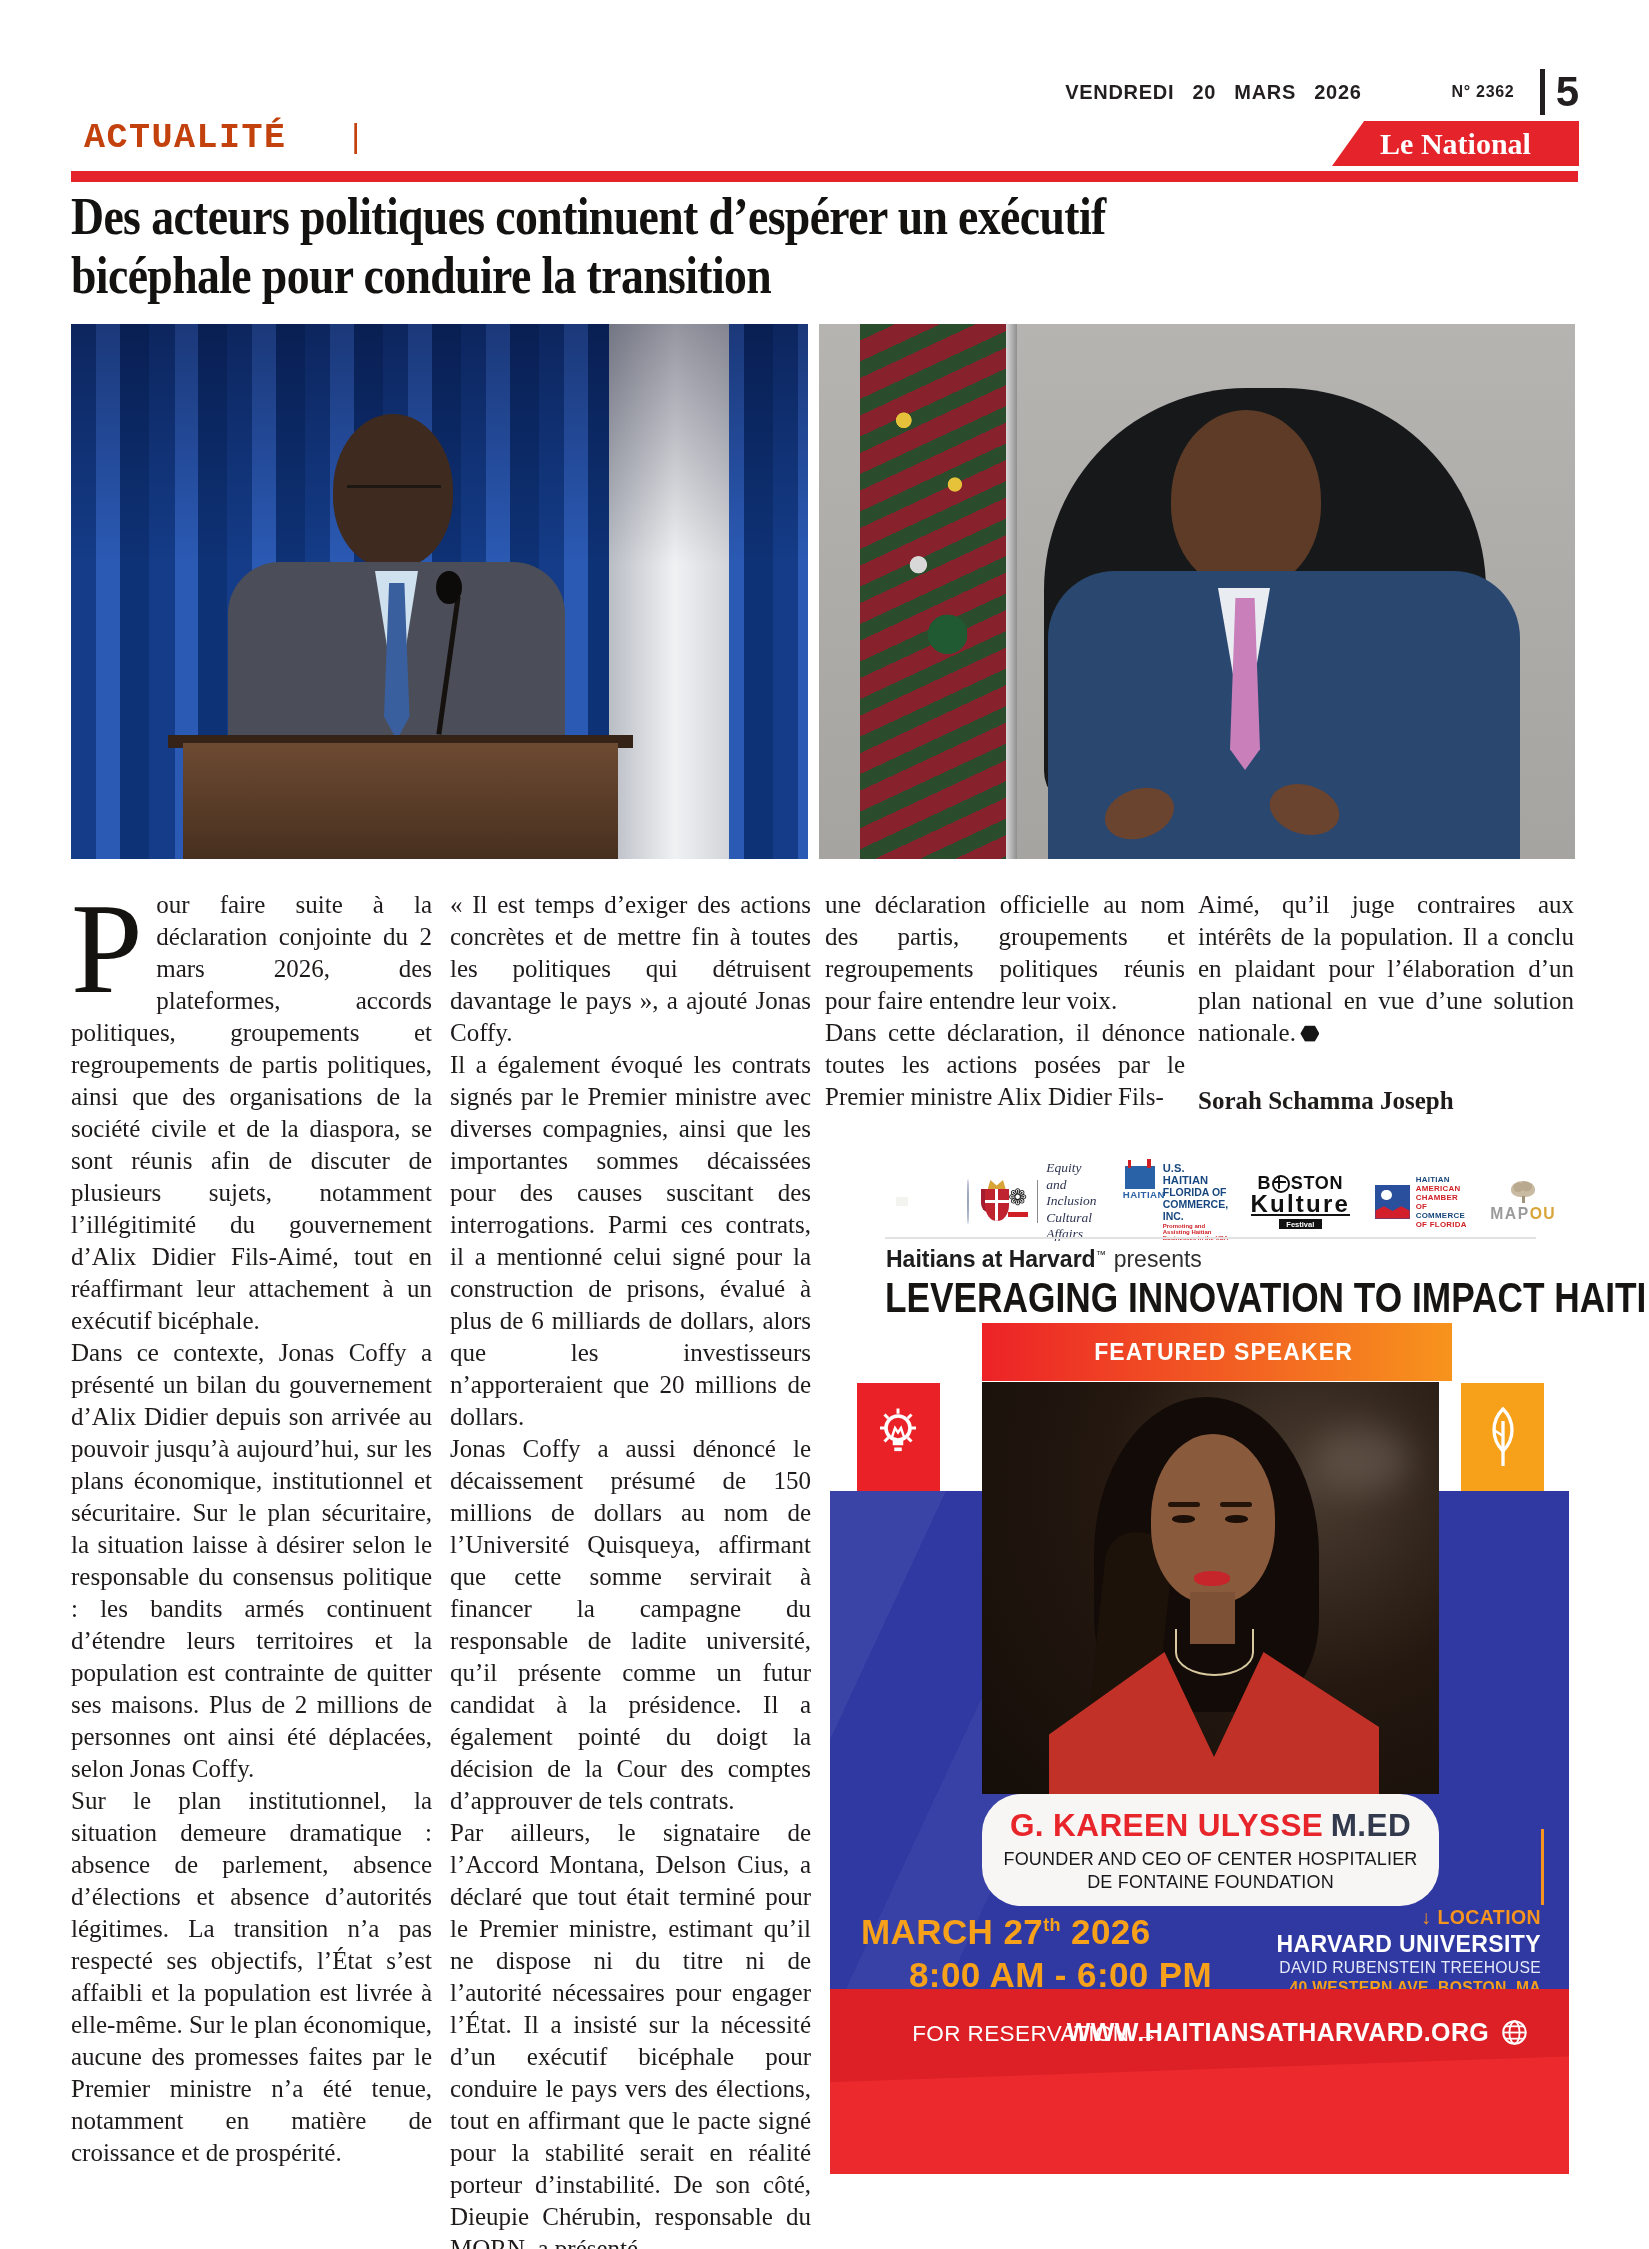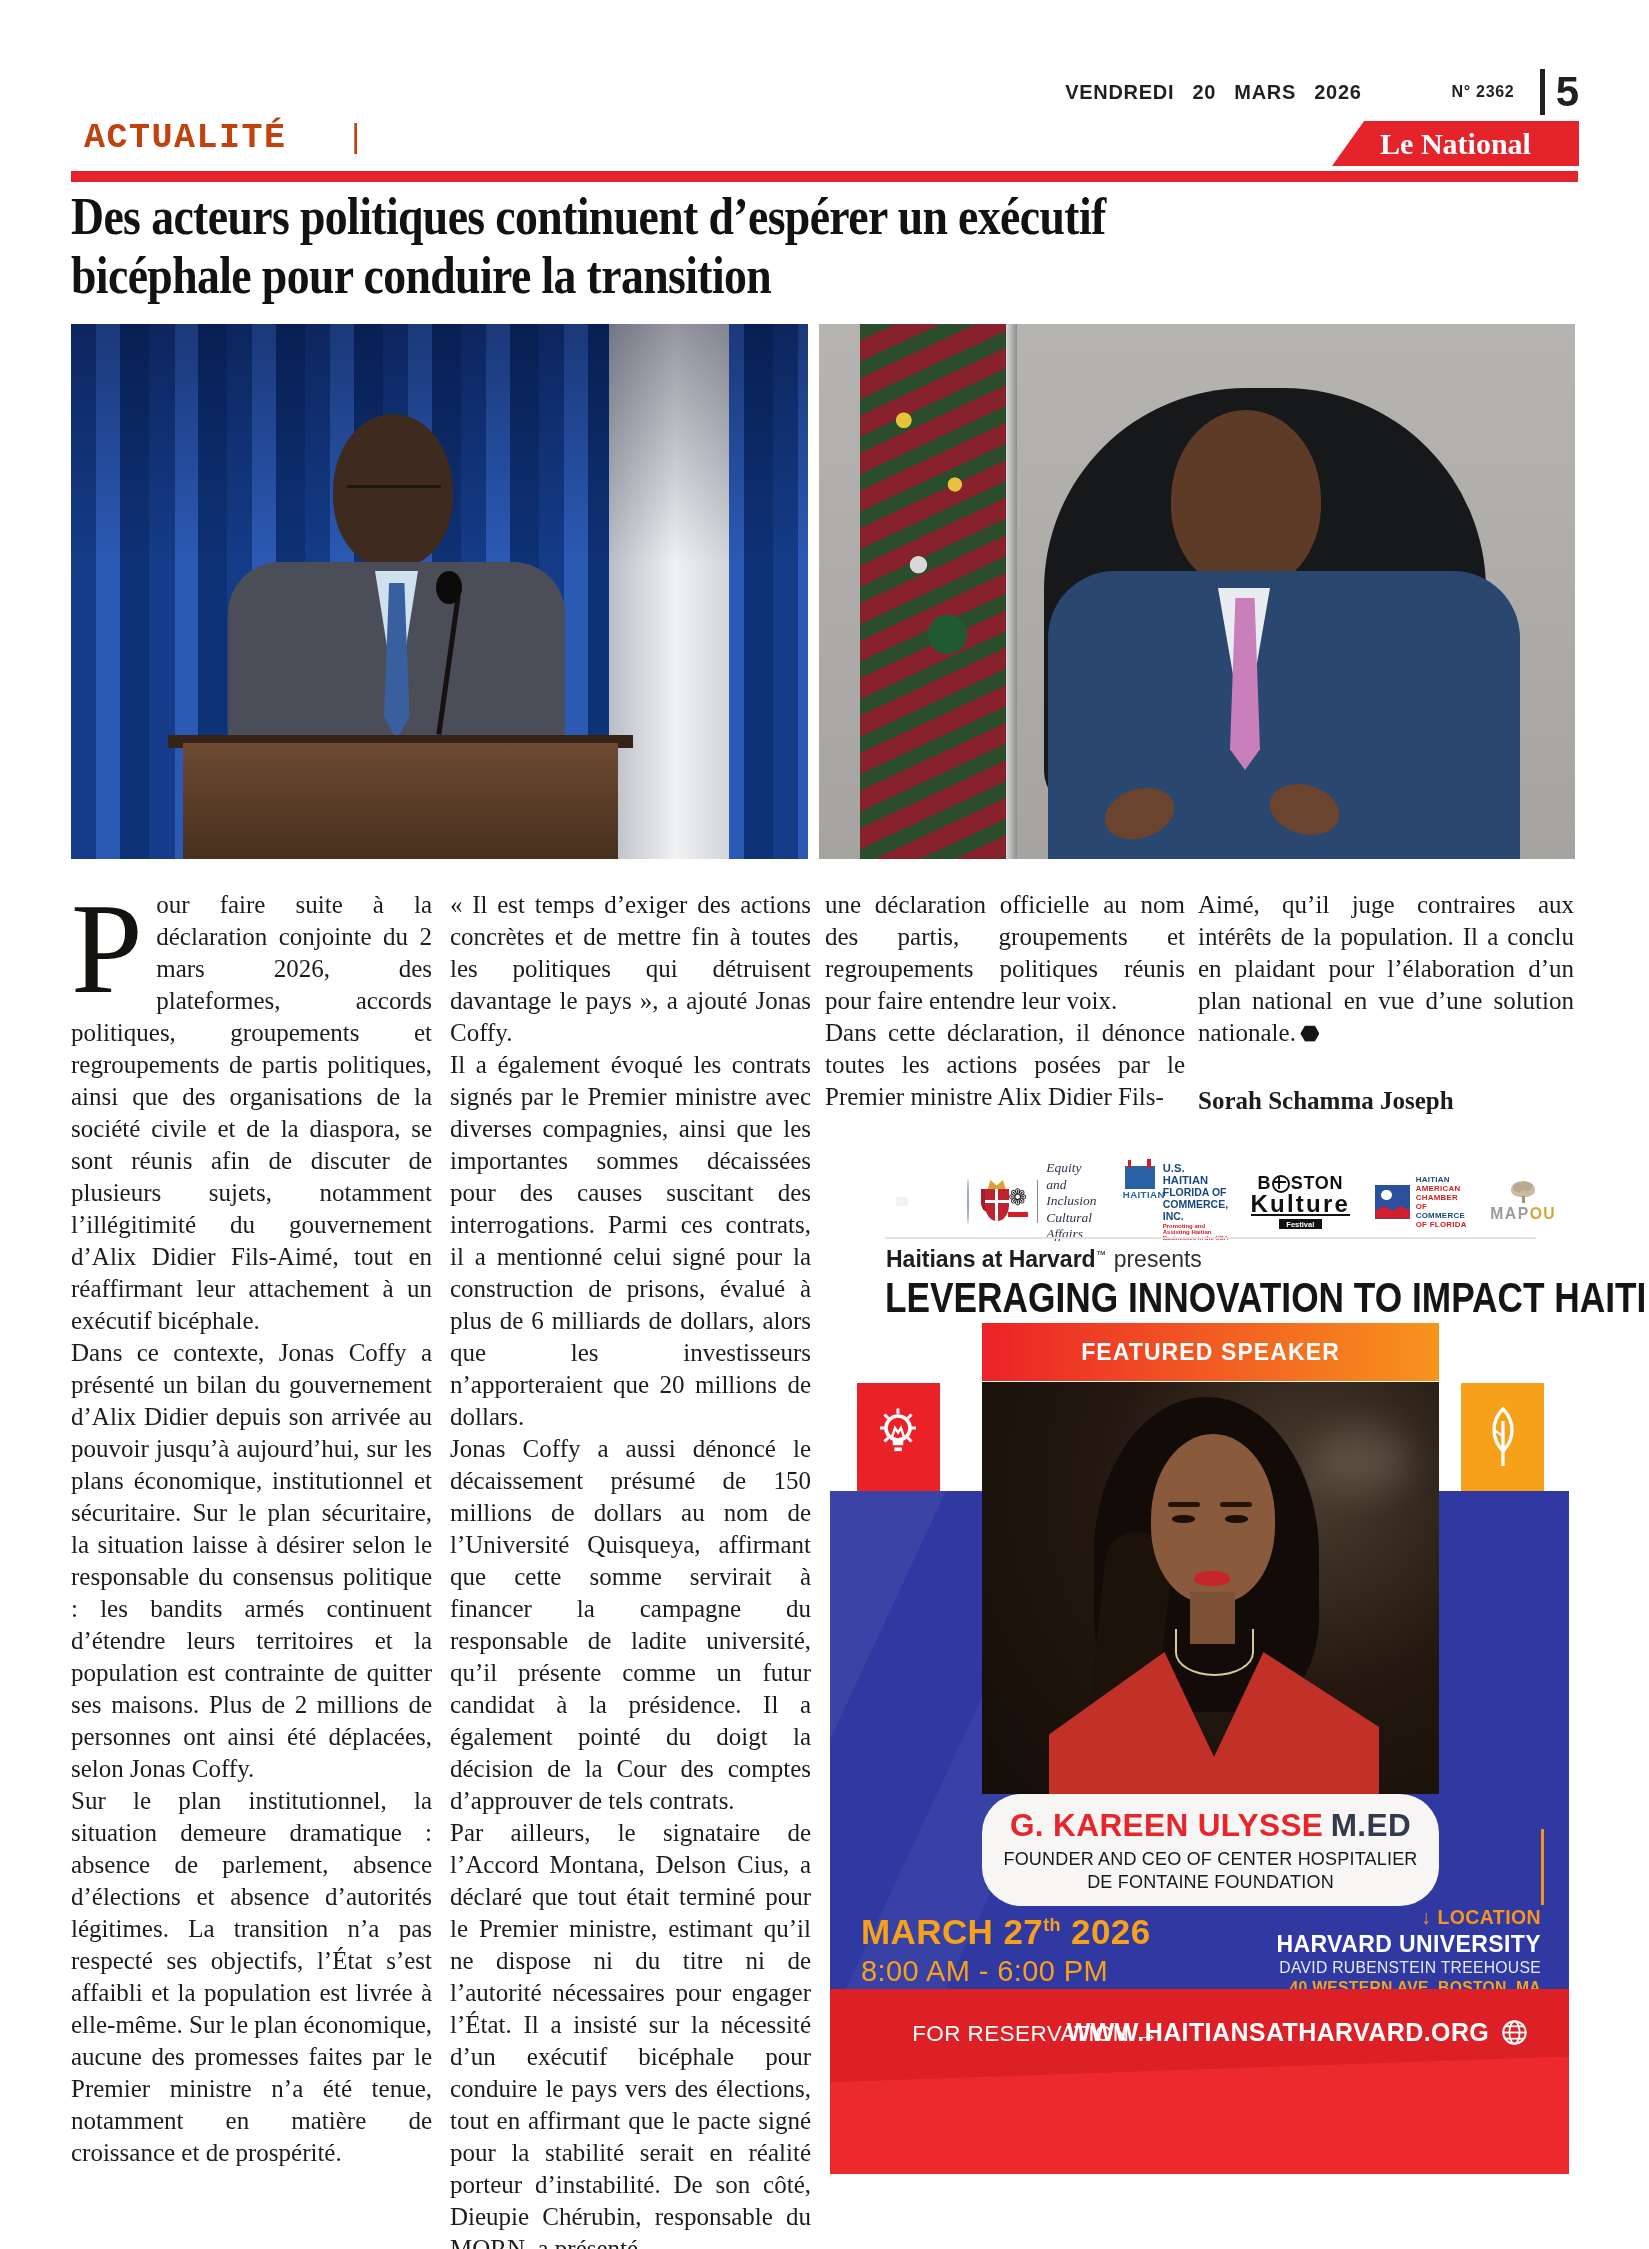--- a/index.html
+++ b/index.html
@@ -126,21 +126,21 @@
   .mapou .t em{font-style:normal;color:#d9a437;}
   .logos-divider{position:absolute;left:60px;top:69px;width:651px;height:1.5px;background:#e2e2e2;}
   .presents{position:absolute;left:61px;top:78px;font-size:23px;color:#1d1d1d;}
   .presents .b{font-weight:bold;}
   .presents sup{font-size:10.5px;}
   .presents .r{font-weight:400;color:#2e2e2e;margin-left:7.5px;}
   .ad-title{position:absolute;left:60px;top:105px;font-size:43px;font-weight:800;color:#171514;letter-spacing:0;
             transform:scaleX(.82);transform-origin:left top;white-space:nowrap;}
   .sp-banner{position:absolute;left:157px;top:155px;width:457px;height:58px;
              background:linear-gradient(90deg,#ec2227,#f7941d);display:flex;align-items:center;justify-content:center;
-             color:#fff;font-size:23px;font-weight:bold;letter-spacing:1.1px;}
+             color:#fff;font-size:23px;font-weight:bold;letter-spacing:1.1px;padding-left:13px;}
   .sp-photo{position:absolute;left:157px;top:214px;width:457px;height:412px;overflow:hidden;
             background:radial-gradient(circle at 72% 25%,#4a3c30 0,#241810 45%,#140d08 100%);}
   .sp-photo .blur1{position:absolute;right:30px;top:45px;width:97px;height:67px;border-radius:50%;background:#6f6257;filter:blur(16.5px);opacity:.55;}
   .sp-photo .hair{position:absolute;left:112px;top:15px;width:225px;height:315px;border-radius:50% 50% 30% 30%;background:#120b07;}
   .sp-photo .braid{position:absolute;left:112px;top:150px;width:67px;height:270px;border-radius:30px;background:#1d1209;transform:rotate(6deg);}
   .sp-photo .face{position:absolute;left:169px;top:52px;width:124px;height:169px;border-radius:50% 50% 45% 45%;background:#8a5a3d;}
   .sp-photo .brow1{position:absolute;left:186px;top:120px;width:31.5px;height:5.2px;border-radius:3px;background:#241309;}
   .sp-photo .brow2{position:absolute;left:238px;top:120px;width:31.5px;height:5.2px;border-radius:3px;background:#241309;}
   .sp-photo .eye1{position:absolute;left:190px;top:133px;width:22.5px;height:7.5px;border-radius:50%;background:#1c0f07;}
   .sp-photo .eye2{position:absolute;left:243px;top:133px;width:22.5px;height:7.5px;border-radius:50%;background:#1c0f07;}
@@ -154,21 +154,21 @@
       background-image:linear-gradient(115deg,rgba(255,255,255,.05) 0 105px,rgba(0,0,0,0) 105px 225px,rgba(255,255,255,.04) 225px 315px,rgba(0,0,0,0) 315px);}
   .name-card{position:absolute;left:157px;top:626px;width:457px;height:112px;background:#f7f6f4;border-radius:39px;
              display:flex;flex-direction:column;align-items:center;justify-content:center;text-align:center;}
   .name-line{font-size:31.5px;font-weight:800;color:#e8252b;letter-spacing:0.4px;}
   .name-line .deg{color:#333a4d;font-weight:600;margin-left:7.5px;}
   .role{font-size:18px;font-weight:500;color:#17181c;line-height:22.5px;letter-spacing:0.2px;margin-top:4.5px;}
   .role2{font-size:18px;font-weight:500;color:#17181c;line-height:22.5px;letter-spacing:0.2px;}
   .date-block{position:absolute;left:36px;top:744px;color:#f7a11b;}
   .date-main{font-size:35px;font-weight:800;letter-spacing:0.4px;}
   .date-main sup{font-size:18px;}
-  .time{font-size:29px;font-weight:400;margin-top:3px;letter-spacing:0.4px;}
+  .time{font-size:35px;font-weight:700;margin-top:3px;letter-spacing:0.4px;margin-left:48px;}
   .v-line{position:absolute;left:716px;top:661px;width:3px;height:76px;background:#f7941d;}
   .loc{position:absolute;right:34px;top:738px;text-align:right;}
   .loc .lab{color:#f7941d;font-size:19.5px;font-weight:700;letter-spacing:0.4px;}
   .loc .uni{color:#ffffff;font-size:23px;font-weight:800;letter-spacing:0.4px;margin-top:1.5px;}
   .loc .ven{color:#e6eaf8;font-size:15.7px;font-weight:500;letter-spacing:0.3px;margin-top:1.5px;}
   .loc .adr{color:#f7a11b;font-size:15.7px;font-weight:700;letter-spacing:0.3px;margin-top:1.5px;}
   .red-footer{position:absolute;left:5.2px;top:821px;width:739px;height:185px;
               background:linear-gradient(178deg,#dc2026 44%,#ec2a2e 44.5%);}
   .resv{position:absolute;left:82px;top:31.5px;color:#fff;font-size:22.5px;font-weight:500;letter-spacing:0.4px;}
   .site{position:absolute;right:41px;top:28.5px;color:#fff;font-size:25px;font-weight:800;letter-spacing:0.4px;display:flex;align-items:center;}

